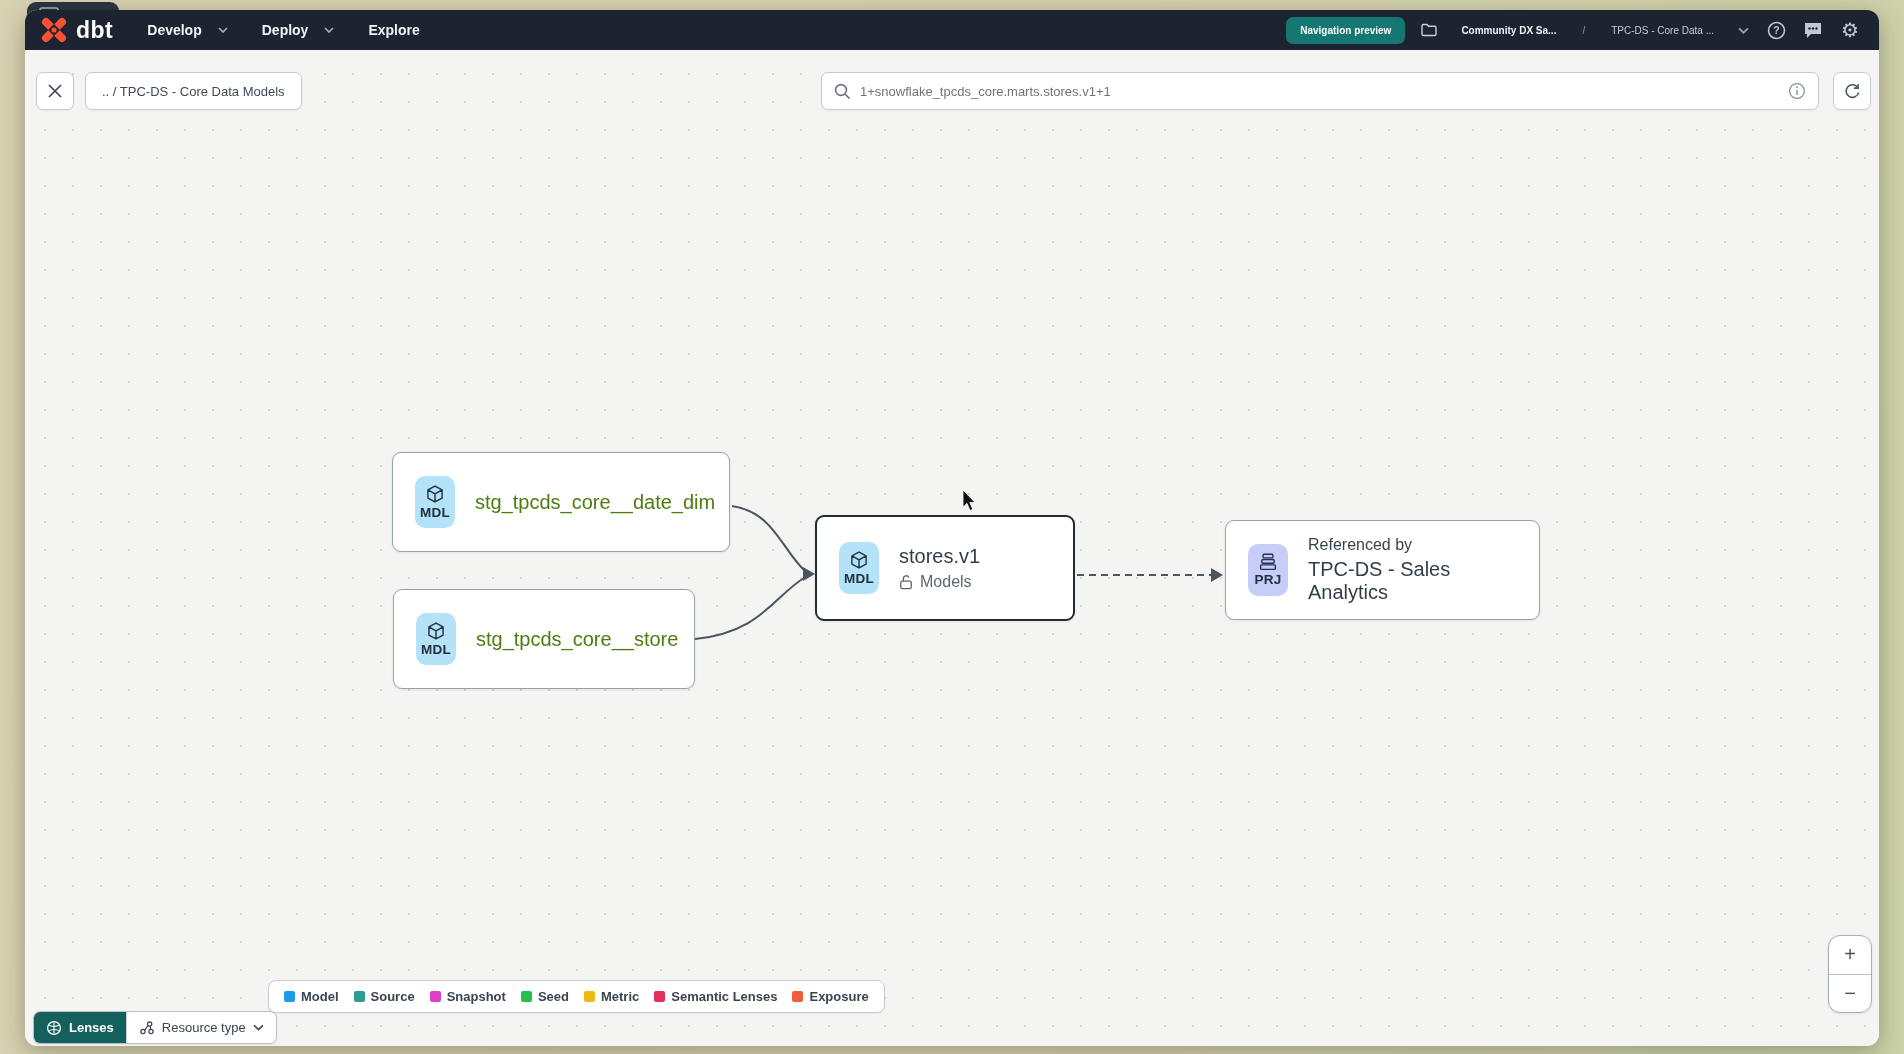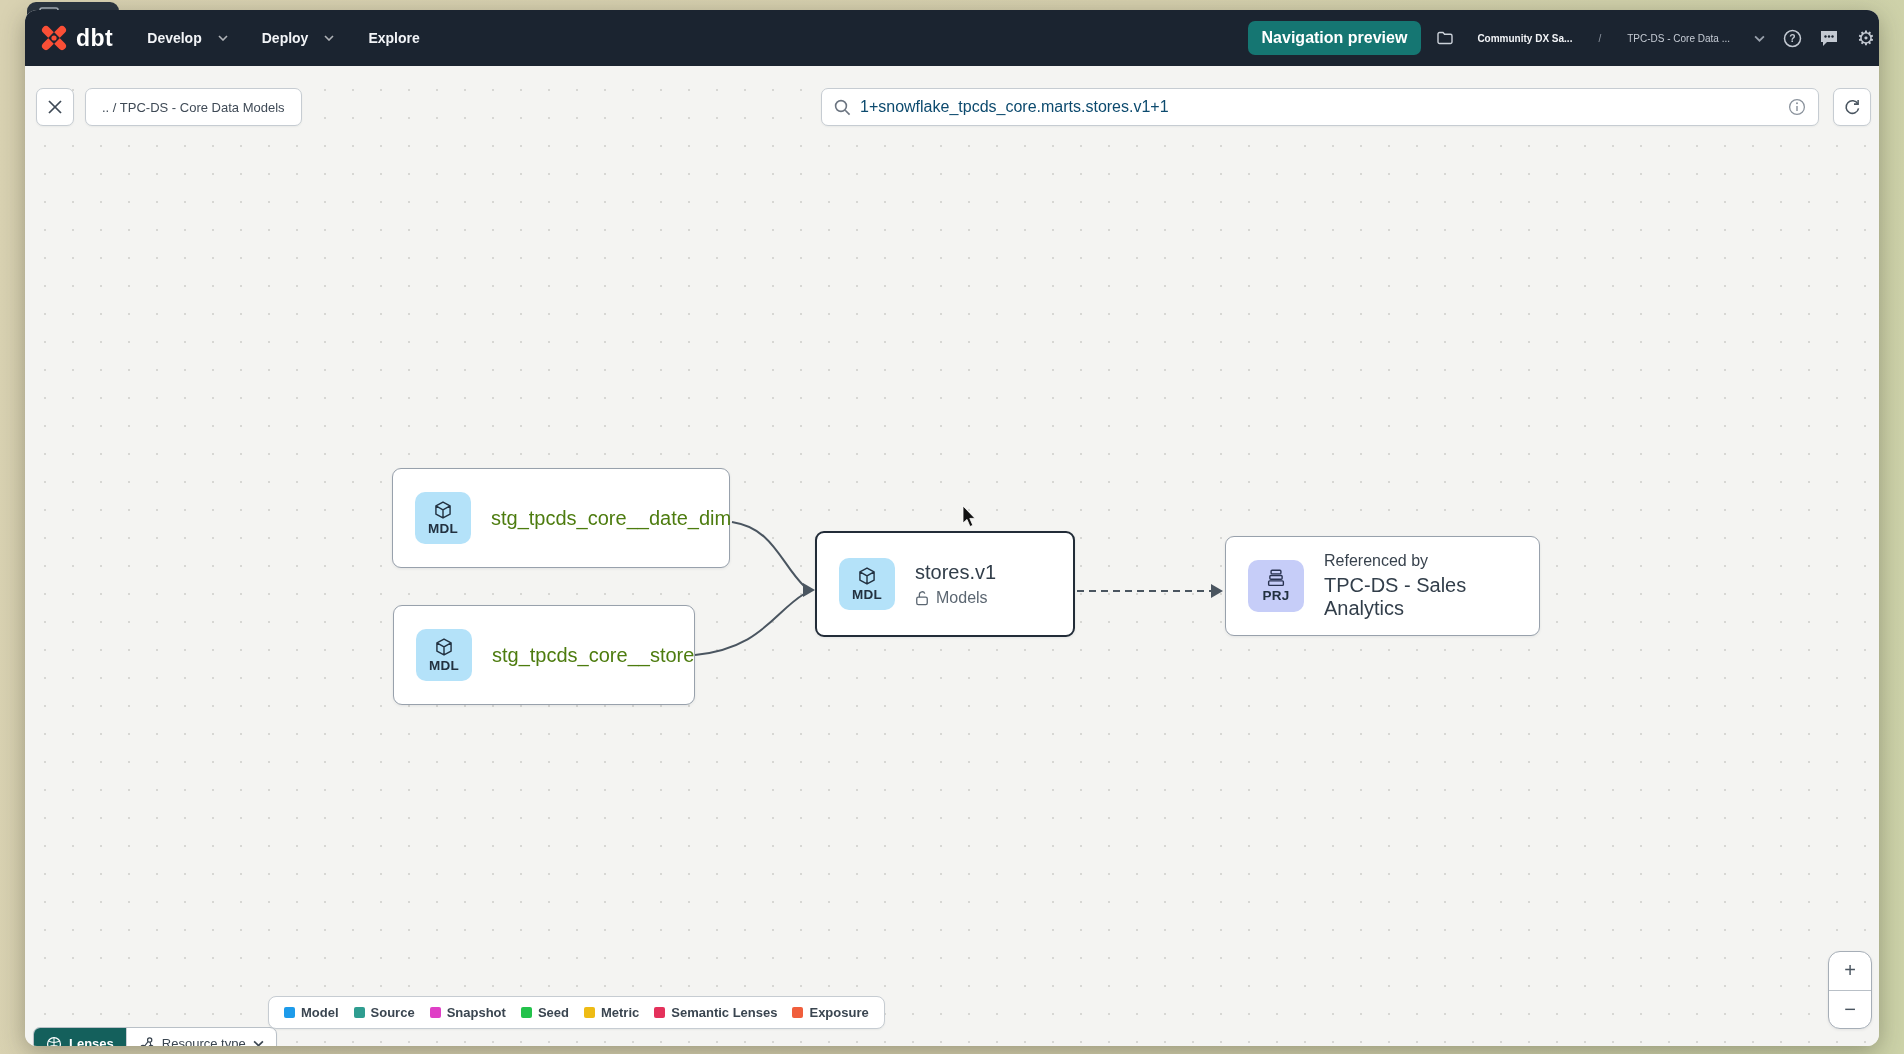--- a/index.html
+++ b/index.html
@@ -15,30 +15,30 @@
     background:#2a3440; border-radius:9px; z-index:3; }
   .share-pill svg{ position:absolute; left:12px; top:5px; }
 
   .window{
     position:absolute; left:25px; top:10px; width:1854px; height:1036px;
     background:#f4f4f2; border-radius:12px; overflow:hidden; z-index:4;
     box-shadow:0 6px 24px rgba(40,40,30,.35);
   }
 
   
-  .navbar{ height:56px; background:#1b2430; display:flex; align-items:center;
-    padding:0 2px 0 14px; color:#fff; position:relative; z-index:5; }
+  .navbar{ height:40px; background:#1b2430; display:flex; align-items:center;
+    padding:0 18px 0 14px; color:#fff; position:relative; z-index:5; }
   .logo{ display:flex; align-items:center; gap:7px; margin-right:34px; }
   .logo-word{ font-size:23px; font-weight:700; letter-spacing:.5px; color:#fff; }
   .menu{ display:flex; align-items:center; gap:34px; }
   .menu-item{ display:flex; align-items:center; gap:16px; font-size:14px; font-weight:700;
     color:#f2f4f7; cursor:pointer; }
   .menu-item .chev{ opacity:.65; }
   .nav-right{ margin-left:auto; display:flex; align-items:center; gap:16px; }
-  .preview-badge{ background:#157672; color:#fff; font-size:16px; font-weight:700;
+  .preview-badge{ background:#157672; color:#fff; font-size:10px; font-weight:700;
     padding:8px 14px; border-radius:7px; }
   .nav-breadcrumb{ display:flex; align-items:center; gap:24px; font-size:10px; }
   .nav-breadcrumb .proj{ font-weight:700; color:#f2f4f7; }
   .nav-breadcrumb .sep{ color:#8f97a3; padding:0 2px; }
   .nav-breadcrumb .sect{ color:#c6ccd5; }
   .nav-icons{ display:flex; align-items:center; gap:15px; color:#c3c9d2; }
   .nav-icon-btn{ width:22px; height:22px; display:flex; align-items:center; justify-content:center; cursor:pointer; }
   .gear-glyph{ font-size:20px; line-height:20px; color:#c3c9d2; }
 
   
@@ -55,28 +55,28 @@
 
   .crumb-chip{ position:absolute; left:60px; top:22px; height:38px; background:#fff;
     border:1px solid #c6ccd2; border-radius:7px; display:flex; align-items:center;
     padding:0 16px; font-size:13px; color:#3f4a56; cursor:pointer;
     box-shadow:0 1px 2px rgba(20,30,40,.05); }
 
   .searchbar{ position:absolute; left:796px; top:22px; width:998px; height:38px;
     background:#fff; border:1px solid #c6ccd2; border-radius:7px; display:flex;
     align-items:center; padding:0 12px; gap:9px; box-shadow:0 1px 2px rgba(20,30,40,.05); }
   .searchbar input{ flex:1; border:none; outline:none; font-family:"Liberation Sans",sans-serif;
-    font-size:16px; color:#0c4a6e; background:transparent; }
+    font-size:13px; color:#737373; background:transparent; }
 
   
   .node{ position:absolute; background:#fff; border:1px solid #98a1ac; border-radius:9px;
     display:flex; align-items:center; gap:20px; padding:0 22px; cursor:pointer;
     box-shadow:0 1px 3px rgba(25,35,45,.08); }
   .node.selected{ border:2.5px solid #222c38; }
-  .node-icon{ width:56px; height:52px; border-radius:10px; display:flex; flex-direction:column;
+  .node-icon{ width:40px; height:52px; border-radius:10px; display:flex; flex-direction:column;
     align-items:center; justify-content:center; gap:1px; flex-shrink:0; }
   .node-icon .badge{ font-size:13.5px; font-weight:700; color:#223140; letter-spacing:.3px; }
   .icon-mdl{ background:#b4e2f9; }
   .icon-prj{ background:#c6cdf8; }
   .node-label{ font-size:20px; color:#4d7c0f; }
   .node-title{ font-size:20px; color:#323e4a; }
   .node-sub{ display:flex; align-items:center; gap:7px; font-size:16px; color:#5b6671; margin-top:5px; }
   .node-kicker{ font-size:16px; color:#38424d; margin-bottom:4px; }
 
   .n-datedim{ left:367px; top:402px; width:338px; height:100px; }

